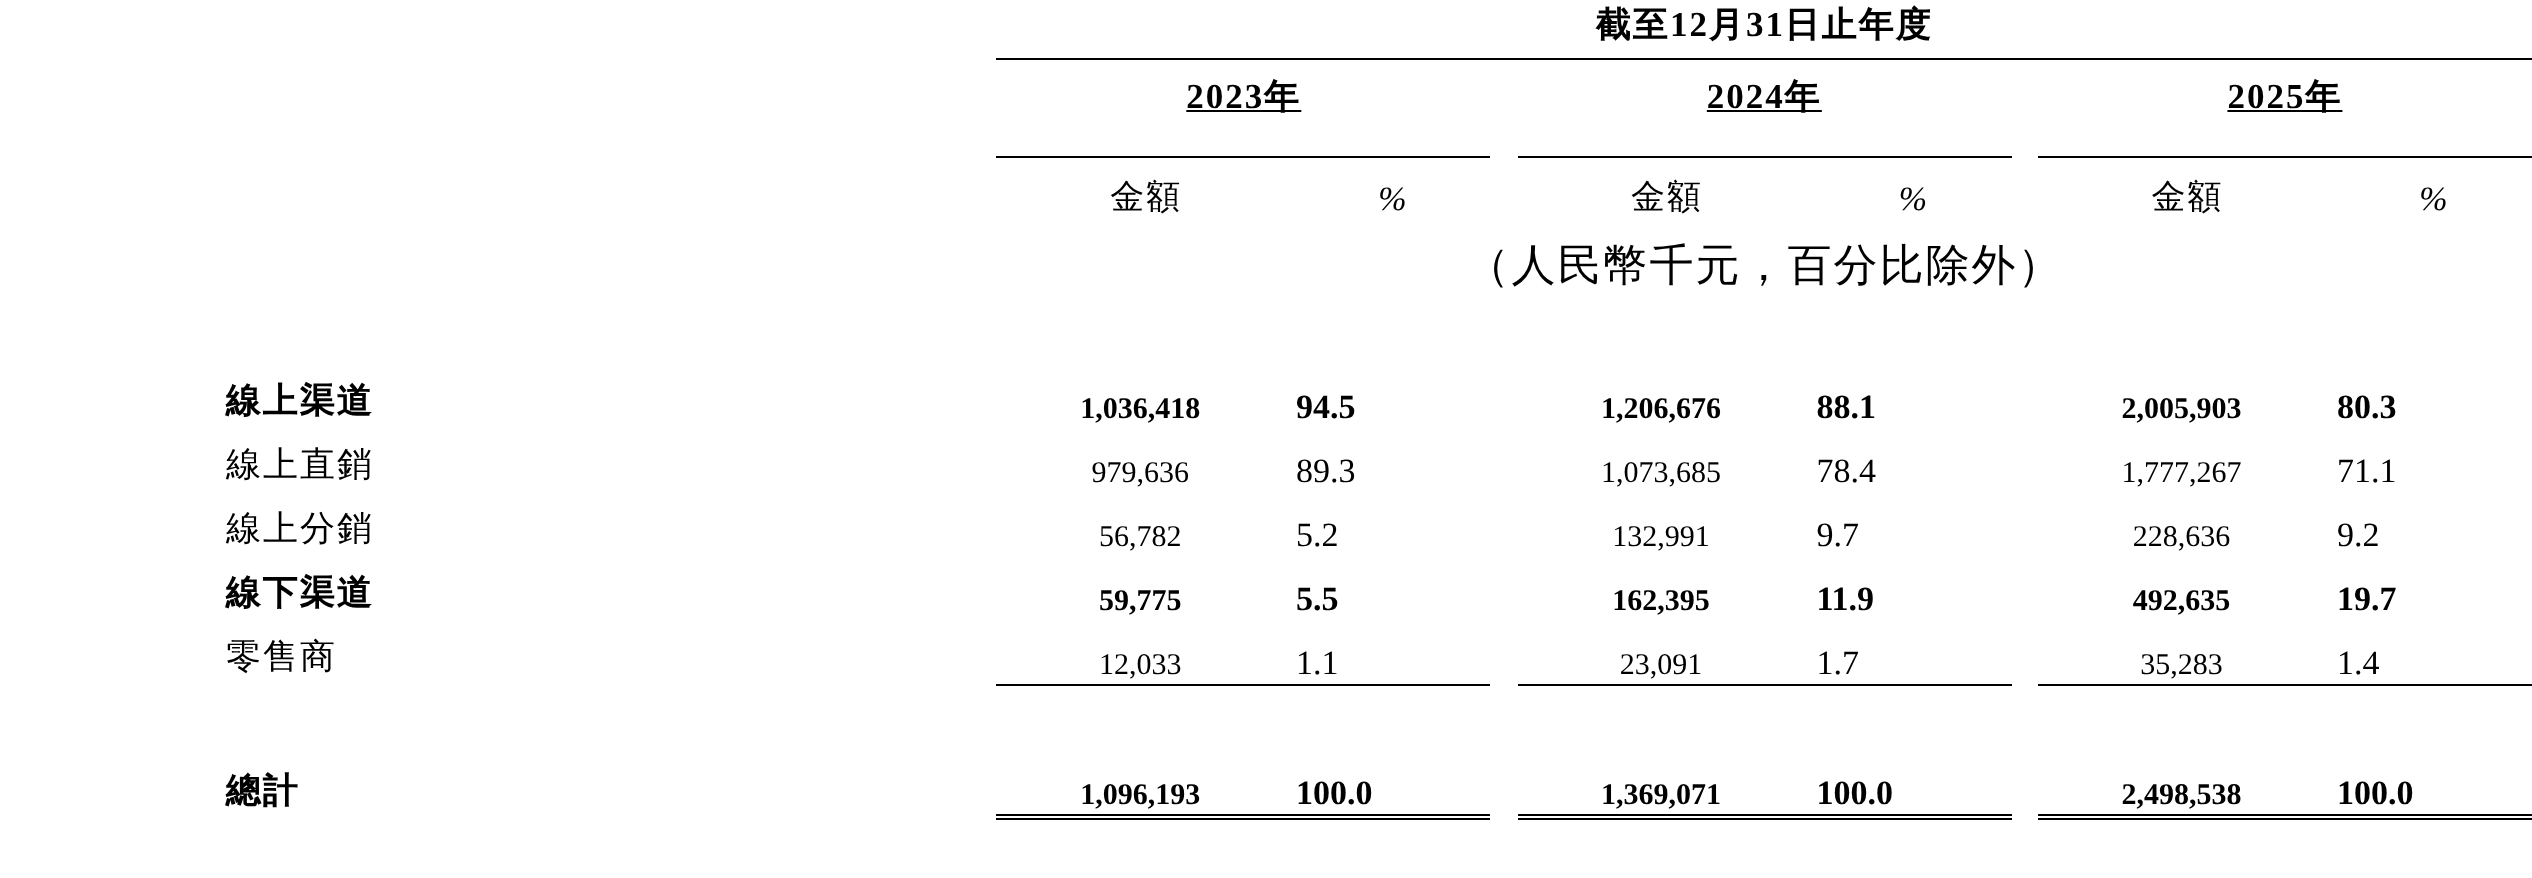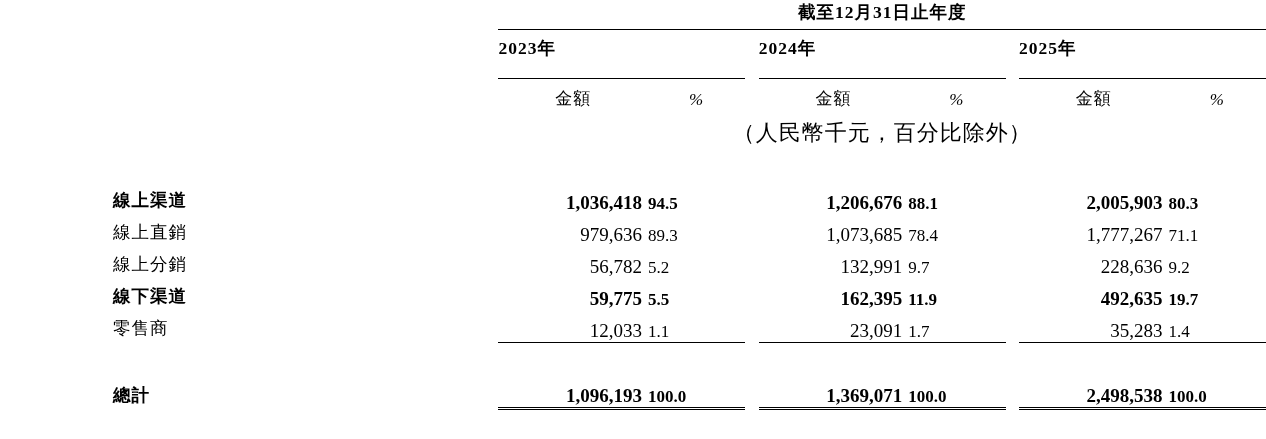--- a/index.html
+++ b/index.html
@@ -36,49 +36,50 @@
     vertical-align: bottom;
     font-weight: normal;
   }
   .lbl {
     text-align: left;
     padding-left: 113px;
     font-size: 17.5px;
     letter-spacing: 1px;
   }
   .num {
-    text-align: right;
+    text-align: center;
     padding-right: 6px;
-    font-size: 19px;
+    font-size: 15px;
     font-variant-numeric: lining-nums;
   }
   .pct {
     text-align: left;
     padding-right: 8px;
     font-size: 17px;
   }
   .bold .lbl, .bold .num, .bold .pct { font-weight: bold; }
 
   
   .hdr-top td {
     text-align: center;
     font-weight: bold;
     font-size: 17.5px;
     letter-spacing: 1px;
     padding-bottom: 5px;
     margin-top: 12px;
   }
   .rule-top { border-bottom: 1.3px solid #000; }
   .yr td {
-    text-align: left;
+    text-align: center;
     font-weight: bold;
     font-size: 17.5px;
     padding-top: 6px;
     padding-bottom: 18px;
     letter-spacing: 1px;
+    text-decoration: underline;
   }
   .yr-underline { border-bottom: 1.1px solid #000; }
   .sub td {
     text-align: center;
     font-size: 17px;
     padding-top: 8px;
     padding-bottom: 4px;
     letter-spacing: 1px;
   }
   .sub td.it { font-style: italic; }

